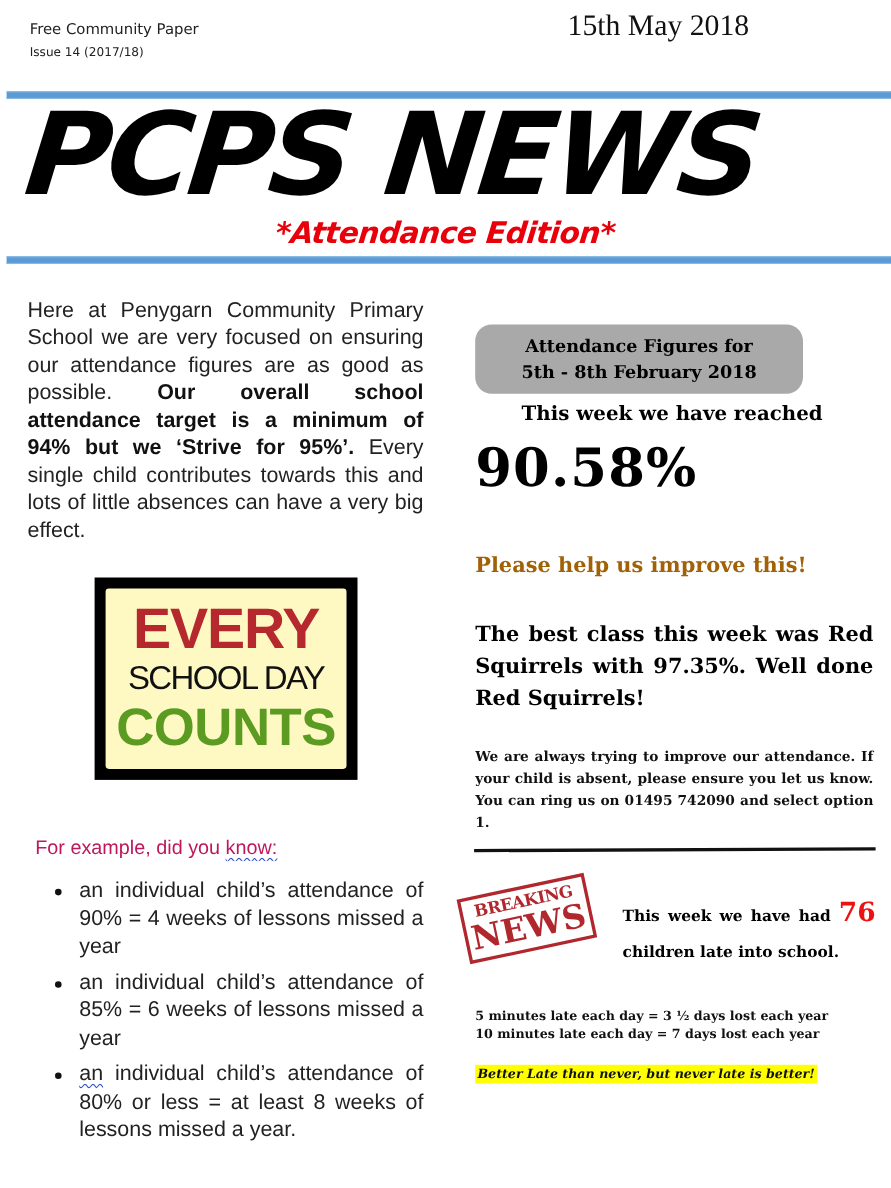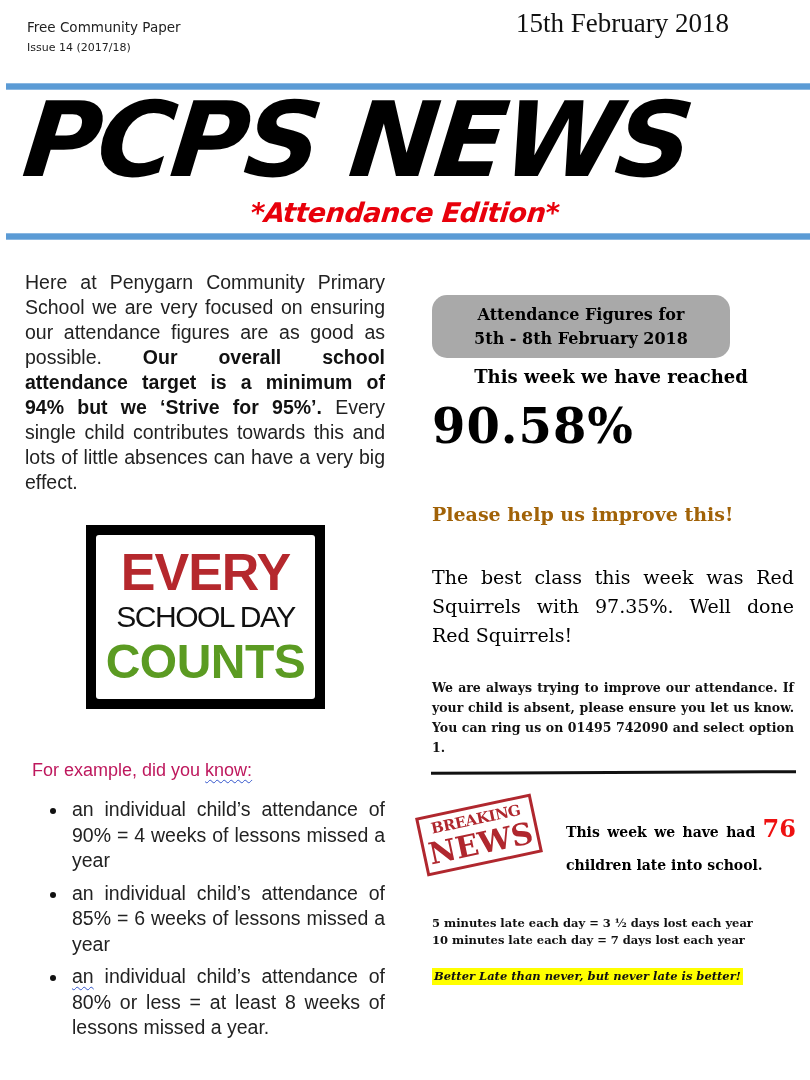--- a/index.html
+++ b/index.html
@@ -23,58 +23,58 @@
     font-size: 104px; letter-spacing: -4px; color: #000; line-height: 1; transform: scaleX(1.02) skewX(-6deg); transform-origin: left top; white-space: nowrap; }
   .edition { left: 0; width: 810px; top: 197px; text-align: center; font-family: "DejaVu Sans", sans-serif; font-style: italic; font-weight: bold;
     font-size: 27px; color: #e8000b; letter-spacing: -0.5px; transform: skewX(-6deg); }
 
   
   .intro { left: 25px; top: 270px; width: 360px; font-family: "Liberation Sans", sans-serif; font-size: 19.5px; line-height: 25px; text-align: justify; color: #222; }
   .intro b { color: #111; }
 
   
   .sign { left: 86px; top: 525px; width: 239px; height: 184px; background: #000; padding: 10px; }
-  .sign-inner { width: 100%; height: 100%; background: #ffffff; border-radius: 3px; display: flex; flex-direction: column; align-items: center; justify-content: center; }
+  .sign-inner { width: 100%; height: 100%; background: #fef9c3; border-radius: 3px; display: flex; flex-direction: column; align-items: center; justify-content: center; }
   .sign-every { font-family: "Liberation Sans", sans-serif; font-weight: bold; font-size: 52px; color: #b5282d; line-height: 52px; letter-spacing: -1px; }
   .sign-school { font-family: "Liberation Sans", sans-serif; font-size: 30px; color: #111; line-height: 38px; letter-spacing: -1.5px; }
   .sign-counts { font-family: "Liberation Sans", sans-serif; font-weight: bold; font-size: 48px; color: #5b9b22; line-height: 52px; letter-spacing: -0.5px; }
 
   
   .example-heading { left: 32px; top: 760px; font-size: 18px; color: #be185d; }
   .squiggle { text-decoration: underline wavy #3355cc; text-decoration-thickness: 1px; text-underline-offset: 3px; }
   .bullets { left: 22px; top: 797px; width: 363px; list-style: none; }
   .bullets li { position: relative; padding-left: 50px; font-size: 19.5px; line-height: 25.5px; text-align: justify; color: #222; margin-bottom: 7px; }
   .bullets li .dot { position: absolute; left: 28px; top: 11px; width: 6px; height: 6px; border-radius: 50%; background: #111; }
 
   
   .fig-box { left: 432px; top: 295px; width: 298px; height: 63px; background: #a9a9a9; display: flex; flex-direction: column; align-items: center; justify-content: center;
     font-family: "DejaVu Serif", serif; font-weight: bold; font-size: 16px; line-height: 24px; color: #000; border-radius: 15px; }
   .reached { left: 432px; top: 366px; width: 358px; text-align: center; font-family: "DejaVu Serif", serif; font-weight: bold; font-size: 18px; color: #000; }
   .percent { left: 432px; top: 398px; width: 358px; text-align: left; font-family: "DejaVu Serif", serif; font-weight: bold; font-size: 48px; color: #000; letter-spacing: 1px; }
   .help { left: 432px; top: 503px; width: 370px; font-family: "DejaVu Serif", serif; font-weight: bold; font-size: 19px; color: #a16207; white-space: nowrap; }
-  .best { left: 432px; top: 563px; width: 362px; font-family: "DejaVu Serif", serif; font-weight: normal; font-size: 19px; line-height: 29px; text-align: justify; color: #000; }
+  .best { left: 432px; top: 563px; width: 362px; font-family: "DejaVu Serif", serif; font-weight: bold; font-size: 19px; line-height: 29px; text-align: justify; color: #000; }
   .always { left: 432px; top: 678px; width: 362px; font-family: "DejaVu Serif", serif; font-weight: bold; font-size: 12.5px; line-height: 20px; text-align: justify; color: #111; }
   .rule { left: 431px; top: 771px; width: 365px; height: 3px; background: #111; transform: rotate(-0.25deg); }
 
   
   .stamp { left: 420px; top: 805px; width: 118px; height: 60px; border: 3px solid #b0272e; transform: rotate(-12deg); display: flex; flex-direction: column; align-items: center; justify-content: center; color: #b0272e; font-family: "DejaVu Serif", serif; font-weight: bold; }
   .stamp-top { font-size: 15px; line-height: 17px; letter-spacing: -0.5px; }
   .stamp-bottom { font-size: 30px; line-height: 32px; letter-spacing: 0px; }
 
   .late { left: 566px; top: 812px; width: 230px; font-family: "DejaVu Serif", serif; font-weight: bold; font-size: 14px; line-height: 33px; text-align: justify; color: #000; }
   .late .num { color: #ee1111; font-size: 24px; }
   .mins { left: 432px; top: 915px; width: 370px; font-family: "DejaVu Serif", serif; font-weight: bold; font-size: 11.5px; line-height: 17px; color: #111; white-space: nowrap; }
   .motto { left: 432px; top: 968px; font-family: "DejaVu Serif", serif; font-weight: bold; font-style: italic; font-size: 11.5px; line-height: 17px; color: #111; background: #ffff00; padding: 0 2px; white-space: nowrap; }
 </style>
 </head>
 <body>
 
 <div class="abs free-paper">Free Community Paper</div>
 <div class="abs issue">Issue 14 (2017/18)</div>
-<div class="abs date">15th February 2018</div>
+<div class="abs date">15th May 2018</div>
 
 <div class="abs band band-top"></div>
 <div class="abs masthead">PCPS NEWS</div>
 <div class="abs edition">*Attendance Edition*</div>
 <div class="abs band band-bottom"></div>
 
 <p class="abs intro"><span>Here at Penygarn Community Primary School we are very focused on ensuring our attendance figures are as good as possible. </span><b>Our overall school attendance target is a minimum of 94% but we ‘Strive for 95%’.</b><span> Every single child contributes towards this and lots of little absences can have a very big effect.</span></p>
 
 <div class="abs sign">
   <div class="sign-inner">

